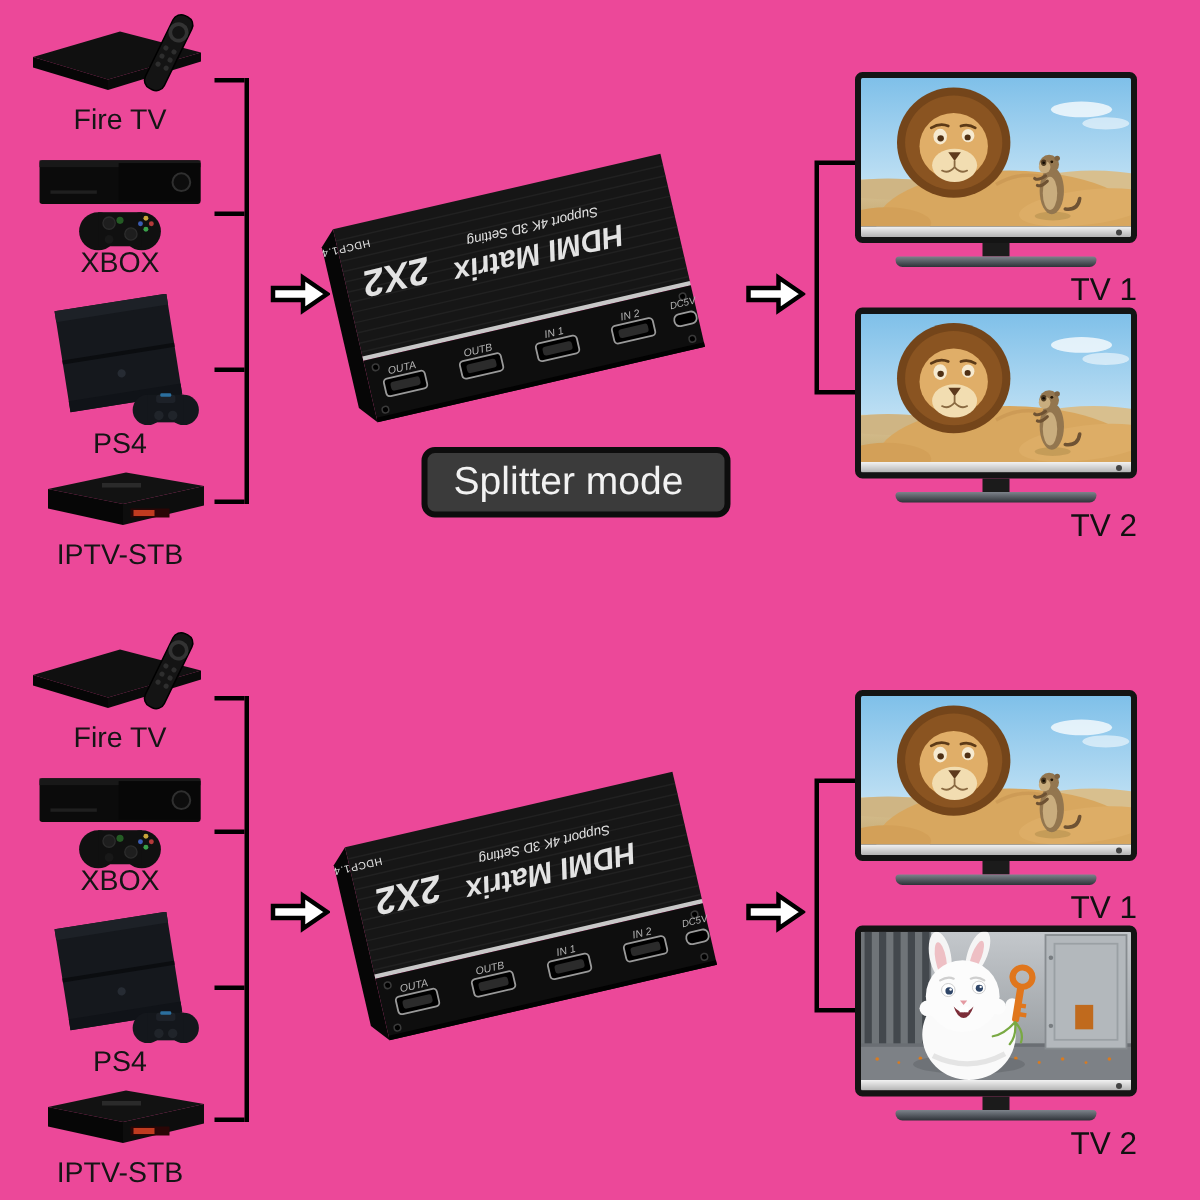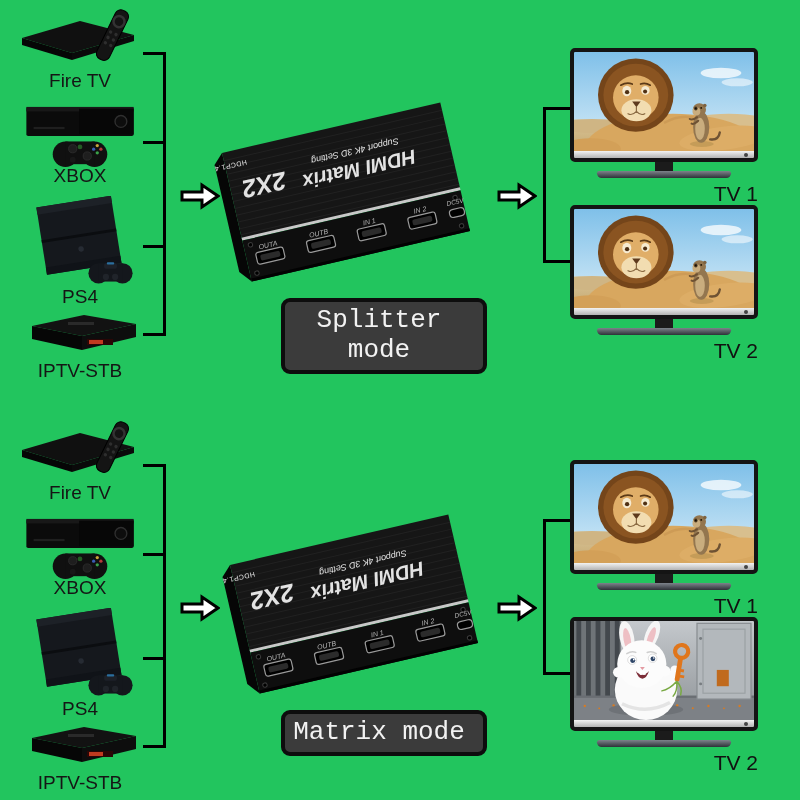--- a/index.html
+++ b/index.html
@@ -1,36 +1,36 @@
 <!DOCTYPE html>
 <html><head>
 <meta charset="utf-8">
 <style>
   html,body{margin:0;padding:0;background:#ffffff;}
   body{width:800px;height:800px;font-family:"Liberation Sans",sans-serif;-webkit-font-smoothing:antialiased;}
-  .canvas{position:relative;width:800px;height:800px;background:#22c55e;overflow:hidden;}
+  .canvas{position:relative;width:800px;height:800px;background:#ec4899;overflow:hidden;}
   .half{position:absolute;left:0;width:800px;height:392px;}
   #sec0{top:0;}
   #sec1{top:412px;}
   .abs{position:absolute;}
   svg{display:block;}
   svg text{font-family:"Liberation Sans",sans-serif;}
 
   .dev-label{position:absolute;text-align:center;font-size:19px;color:#151515;}
 
   
   .bracket-src{position:absolute;width:20px;border-right:3px solid #000;}
   .bracket-src .tick{position:absolute;left:0;width:100%;height:3px;background:#000;}
   .bracket-tv{position:absolute;width:29px;border-left:3px solid #000;}
   .bracket-tv .tick{position:absolute;left:0;width:100%;height:3px;background:#000;}
 
   
   .badge{position:absolute;width:206px;box-sizing:border-box;background:#3b3b3b;
          border:4px solid #0d0d0d;border-radius:9px;color:#f2f2f2;font-size:26px;
-         text-align:center;padding:3px 10px 5px 0;font-family:Liberation Mono, monospace;}
+         text-align:center;padding:3px 10px 5px 0;}
 
   
   .tv{position:absolute;width:188px;}
   .tv-frame{width:180px;border:4px solid #141414;border-radius:5px;background:#000;overflow:hidden;}
   .screen-svg{width:180px;height:99px;}
   .tv-bezel{position:relative;height:7px;background:linear-gradient(#f2f2f2,#b3b3b3);}
   .tv-bezel .power-dot{position:absolute;right:6px;top:1.5px;width:4px;height:4px;border-radius:50%;background:#444;}
   .tv-neck{width:18px;height:9px;background:#1b1b1b;margin:0 auto;}
   .tv-base{width:134px;height:7px;margin:0 auto;background:linear-gradient(#7d838b,#2e3238);
            border-radius:3px 3px 6px 6px;}
@@ -405,21 +405,20 @@
           <use href="#sym-arrow"></use>
         </svg>
     </div>
 
     <div class="abs" style="left:218px;top:92px">
       <svg width="272" height="198" viewBox="0 0 272 198">
           <use href="#sym-device"></use>
         </svg>
     </div>
 
-    <div class="badge" style="left:281px;top:298px">Matrix mode</div>
 
     <div class="abs" style="left:497px;top:182px">
       <svg width="40" height="28" viewBox="0 0 40 28">
           <use href="#sym-arrow"></use>
         </svg>
     </div>
 
     <div class="bracket-tv" style="left:543px;top:107px;height:156px">
       <div class="tick" style="top:0"></div>
       <div class="tick" style="bottom:0"></div>

